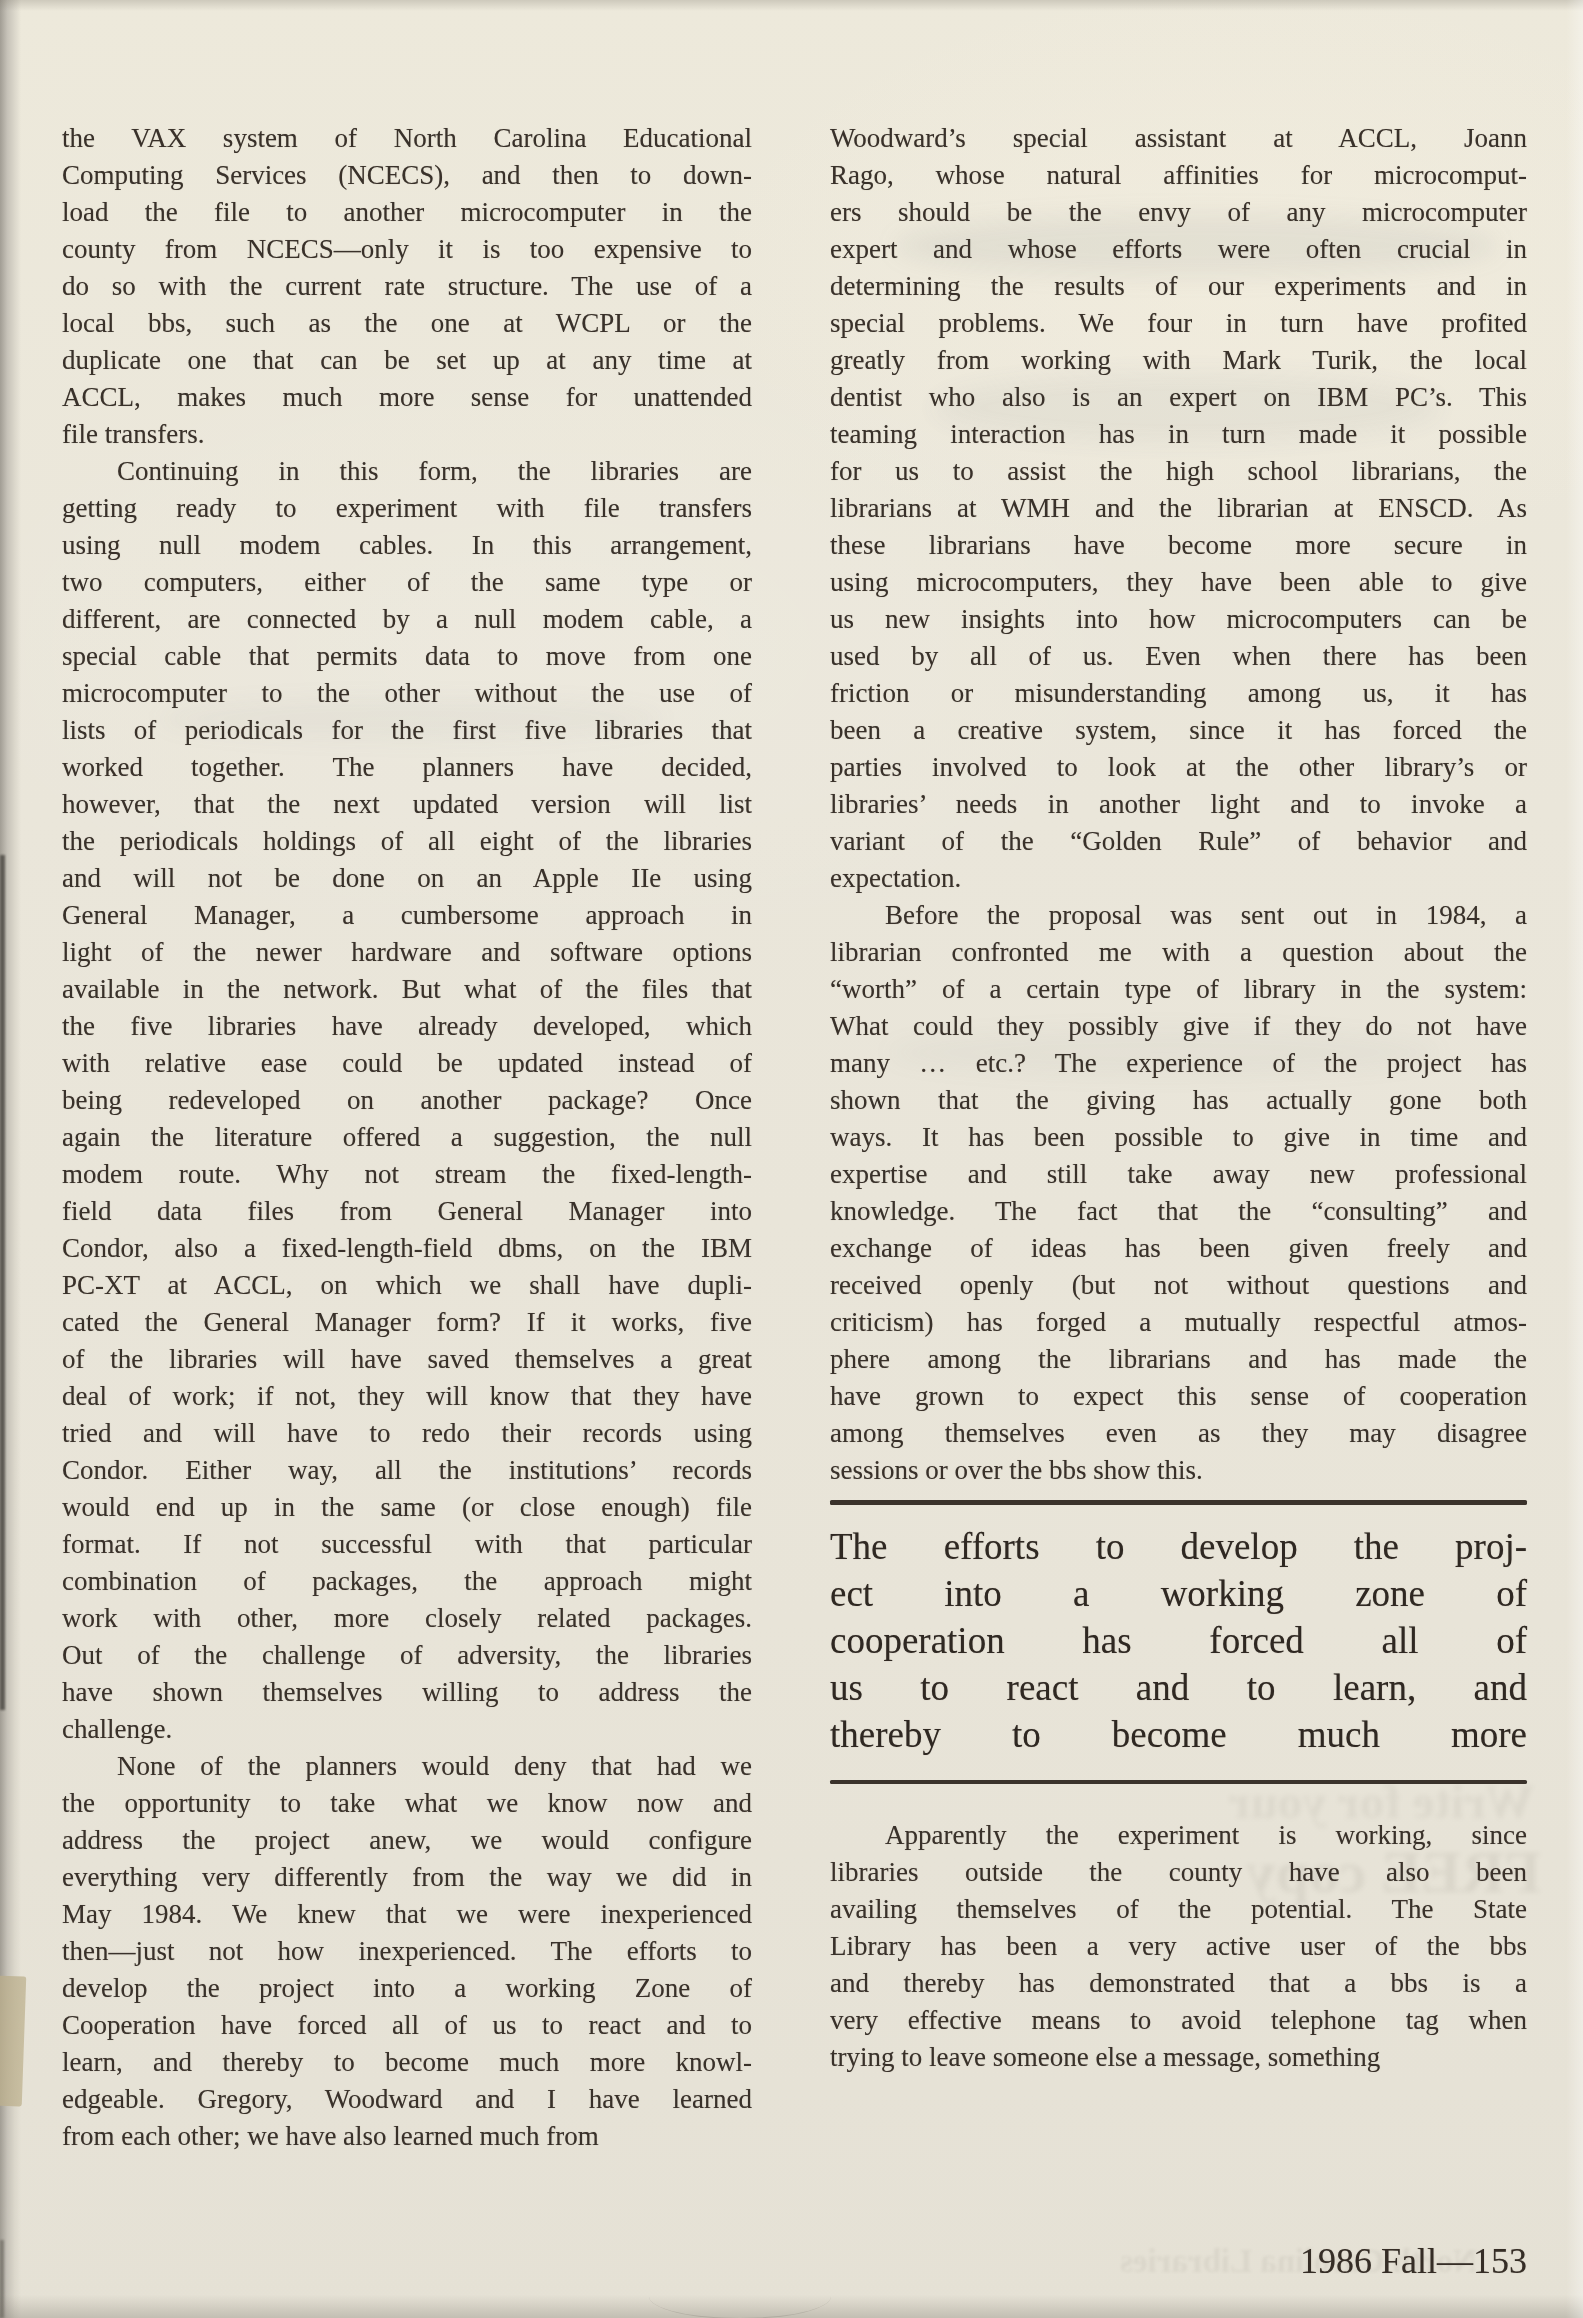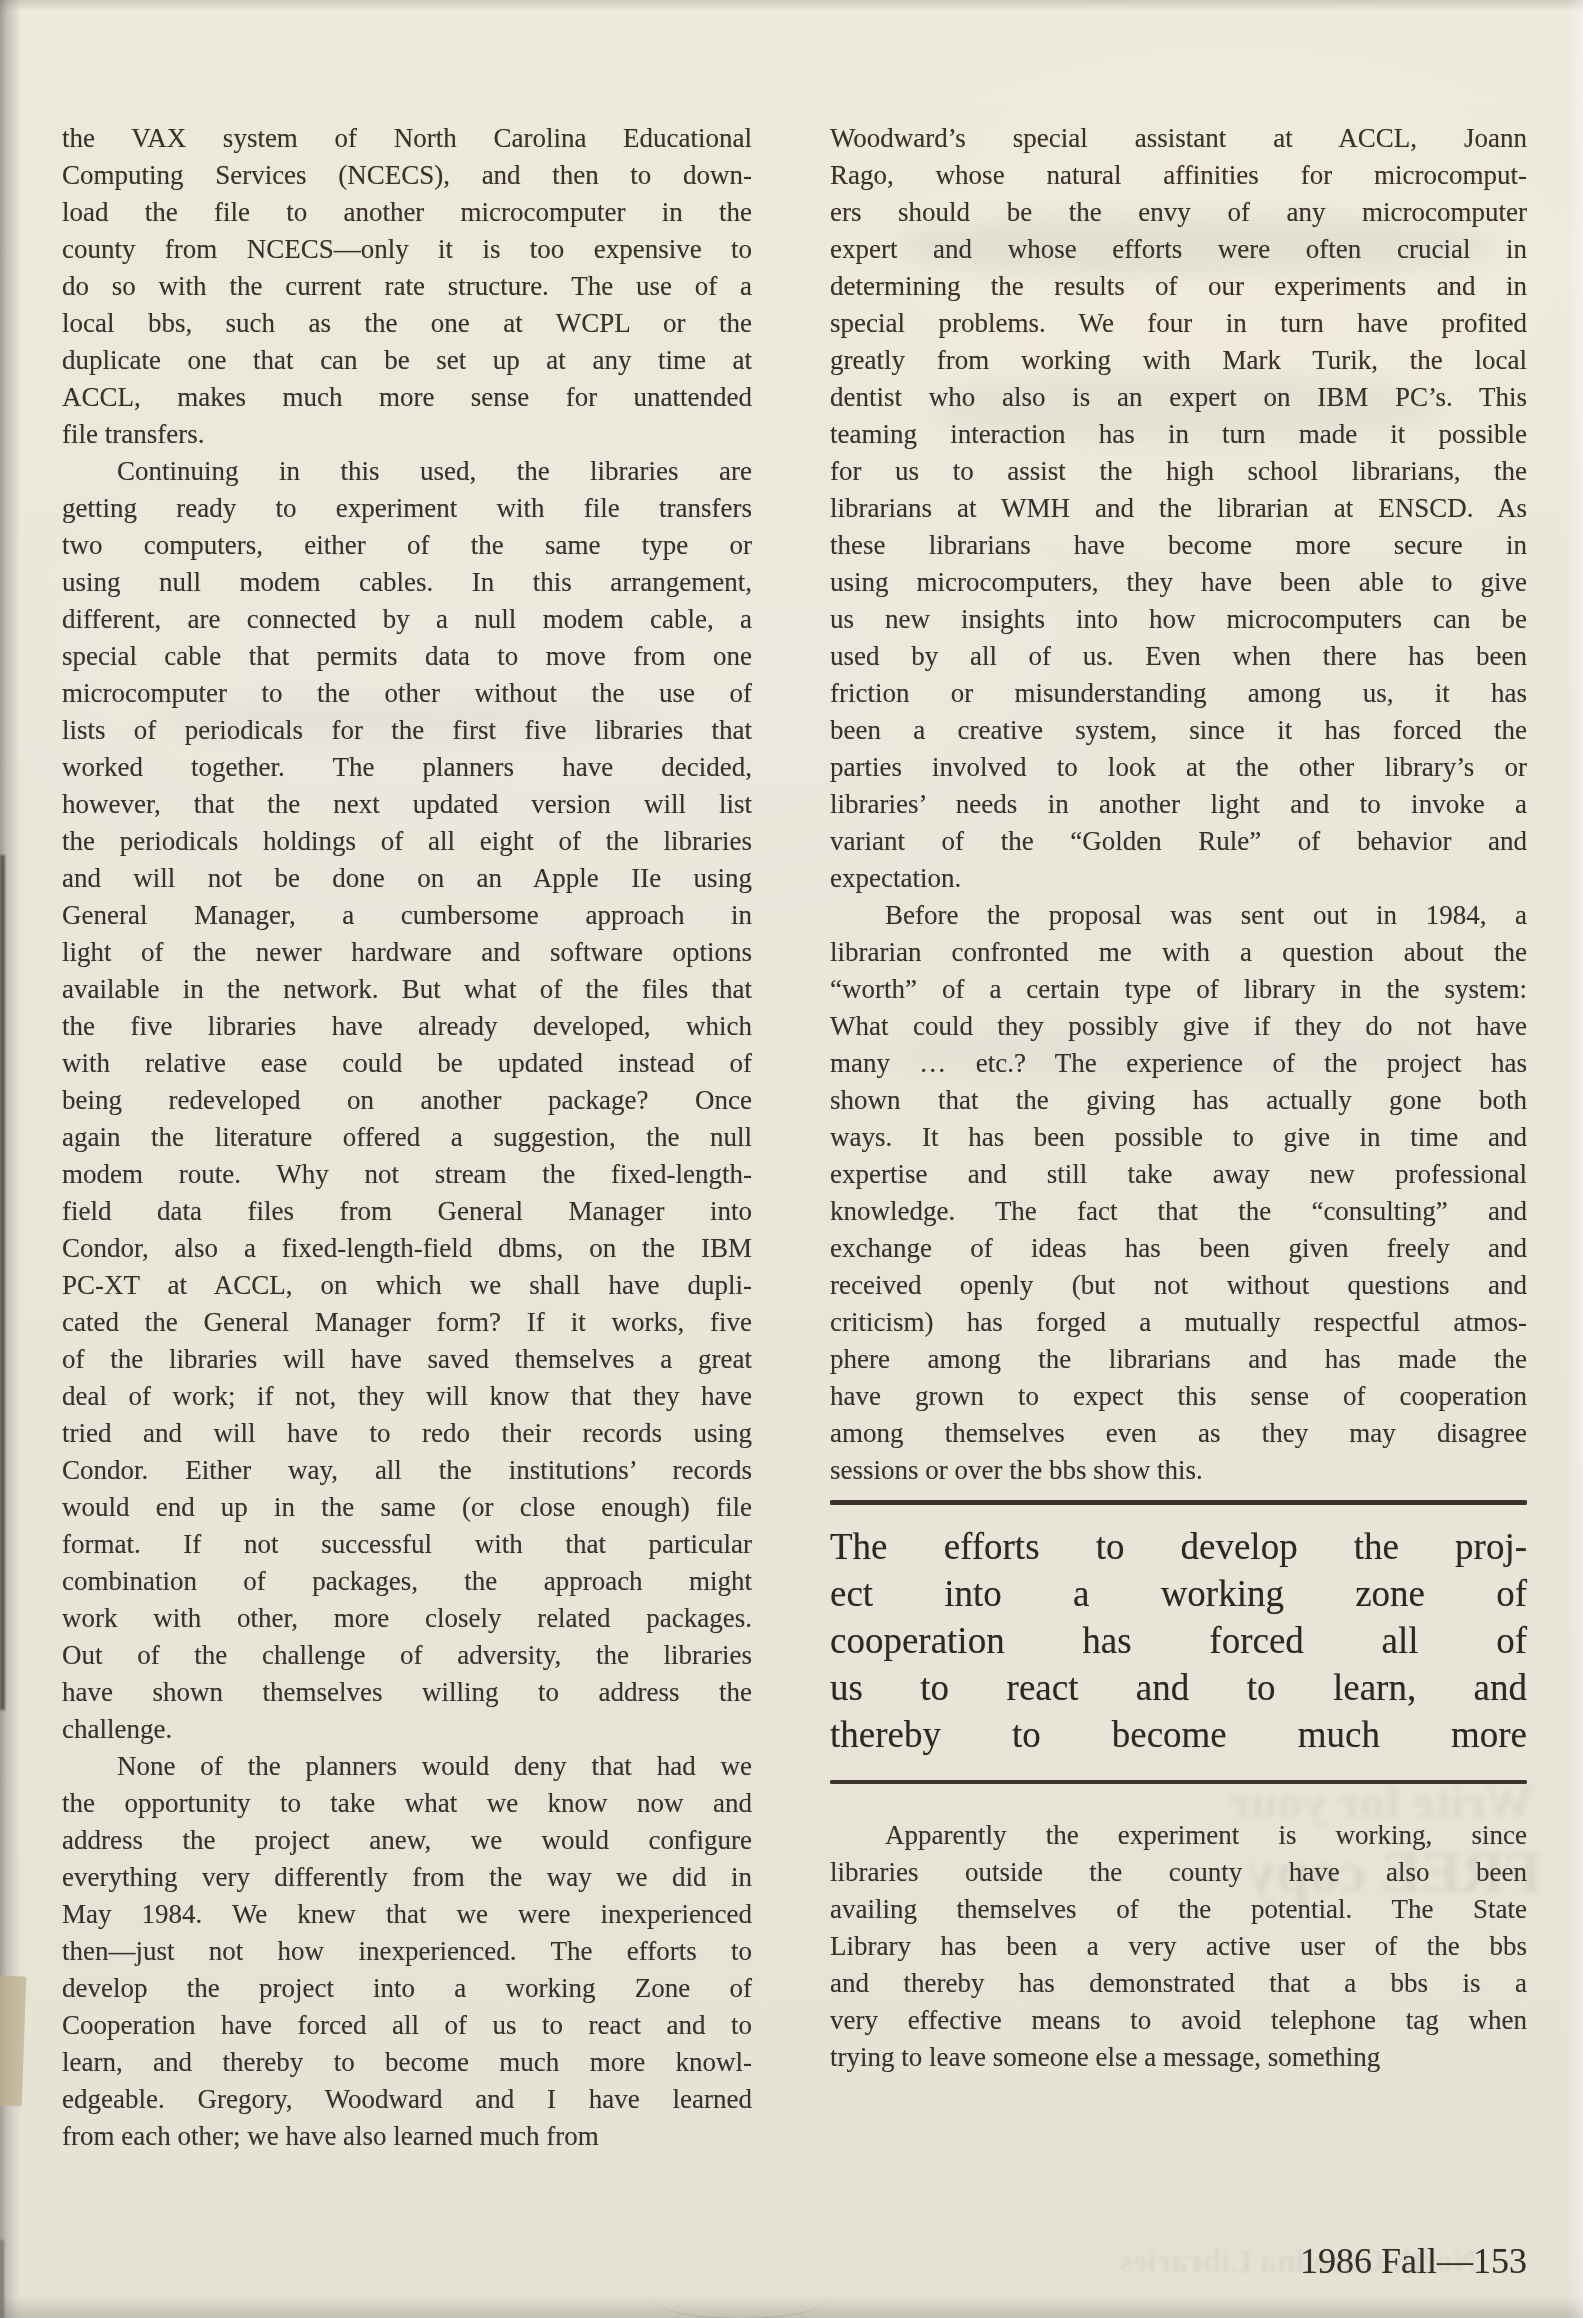--- a/index.html
+++ b/index.html
@@ -88,24 +88,24 @@
         <div class="line">Computing Services (NCECS), and then to down-</div>
         <div class="line">load the file to another microcomputer in the</div>
         <div class="line">county from NCECS—only it is too expensive to</div>
         <div class="line">do so with the current rate structure. The use of a</div>
         <div class="line">local bbs, such as the one at WCPL or the</div>
         <div class="line">duplicate one that can be set up at any time at</div>
         <div class="line">ACCL, makes much more sense for unattended</div>
         <div class="line last">file transfers.</div>
       </div>
     <div class="para indent">
-        <div class="line first">Continuing in this used, the libraries are</div>
+        <div class="line first">Continuing in this form, the libraries are</div>
         <div class="line">getting ready to experiment with file transfers</div>
+        <div class="line">using null modem cables. In this arrangement,</div>
         <div class="line">two computers, either of the same type or</div>
-        <div class="line">using null modem cables. In this arrangement,</div>
         <div class="line">different, are connected by a null modem cable, a</div>
         <div class="line">special cable that permits data to move from one</div>
         <div class="line">microcomputer to the other without the use of</div>
         <div class="line">lists of periodicals for the first five libraries that</div>
         <div class="line">worked together. The planners have decided,</div>
         <div class="line">however, that the next updated version will list</div>
         <div class="line">the periodicals holdings of all eight of the libraries</div>
         <div class="line">and will not be done on an Apple IIe using</div>
         <div class="line">General Manager, a cumbersome approach in</div>
         <div class="line">light of the newer hardware and software options</div>

